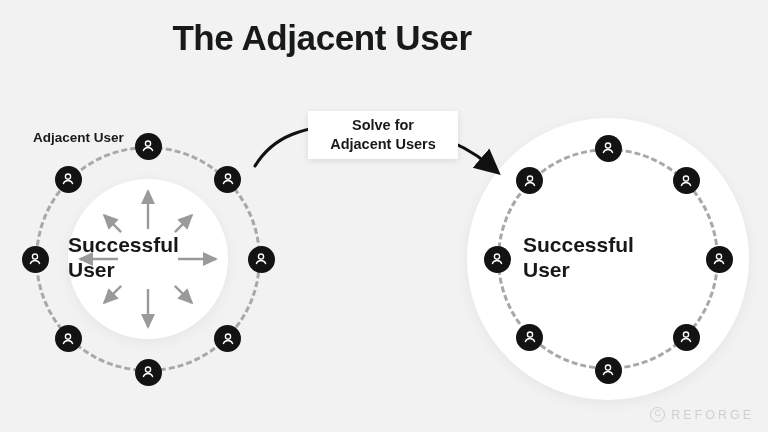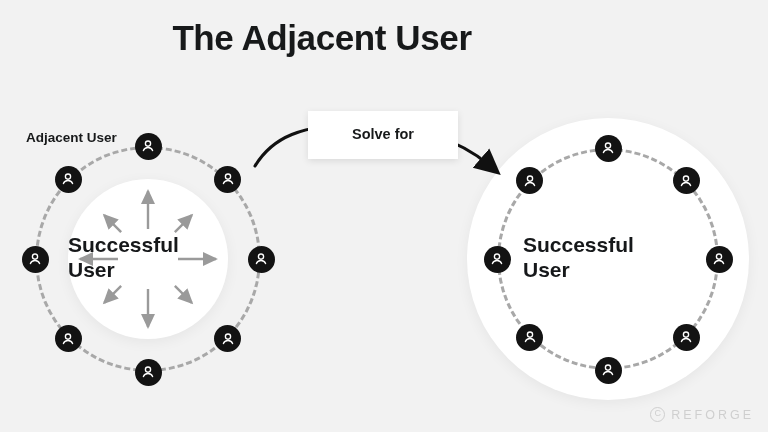--- a/index.html
+++ b/index.html
@@ -72,21 +72,21 @@
     background: #131313;
     display: flex;
     align-items: center;
     justify-content: center;
   }
   .person svg { display: block; }
 
   
   .adjacent-caption {
     position: absolute;
-    left: 26px;
+    left: 33px;
     top: 130px;
     font-size: 13.5px;
     font-weight: bold;
     color: #17191a;
     white-space: nowrap;
   }
 
   
   .arrows {
     position: absolute;
@@ -241,20 +241,21 @@
     <defs>
       <marker id="bigah" markerWidth="9" markerHeight="9" refX="3.4" refY="4.5" orient="auto">
         <path d="M0,0.4 L8.4,4.5 L0,8.6 z" fill="#111111"></path>
       </marker>
     </defs>
     <path d="M255,166 C272,138 300,124 364,124 C412,124 460,140 489,165" stroke="#111111" stroke-width="3.1" fill="none" stroke-linecap="round" marker-end="url(#bigah)"></path>
   </svg>
 
   <div class="callout">
     <div>Solve for</div>
+    <div>Adjacent Users</div>
   </div>
 
   <div class="cluster">
 
     <div class="white-disc" id="right-disc" style="left: 467px; top: 118px; width: 282px; height: 282px;"></div>
     <div class="dashed-ring" id="right-ring" style="left: 497px; top: 148px; width: 222px; height: 222px;"></div>
 
     <div id="right-people">
         <div class="person" style="left: 608px; top: 148px; background: rgb(19, 19, 19);">
           <svg width="16" height="16" viewBox="0 0 16 16">

